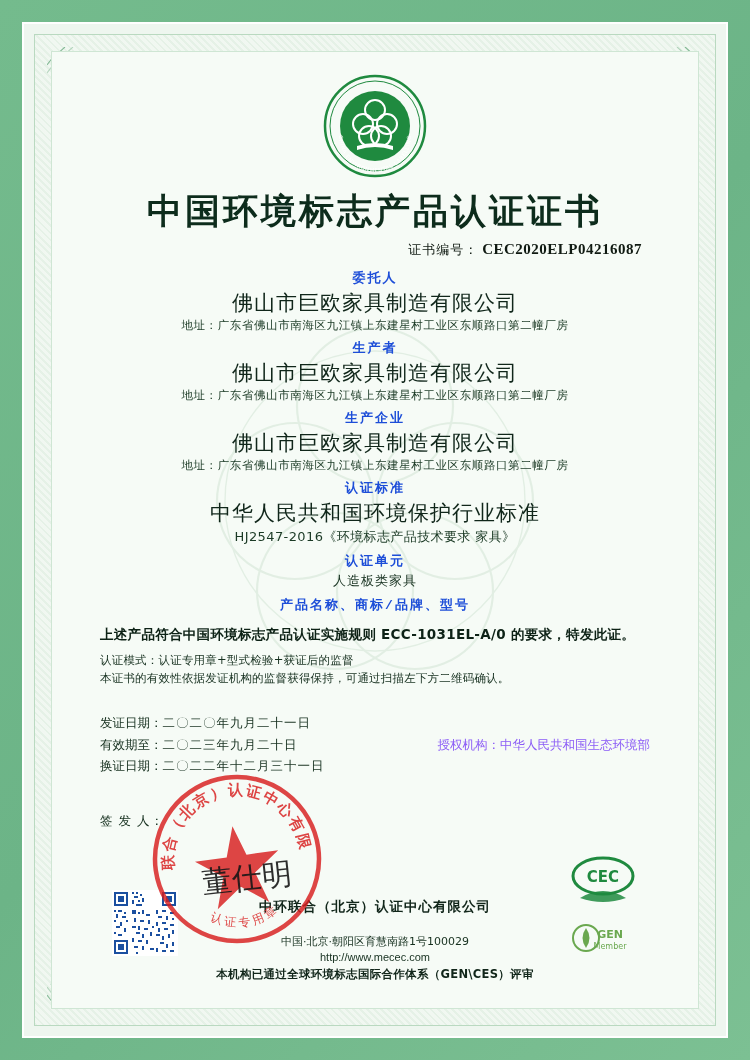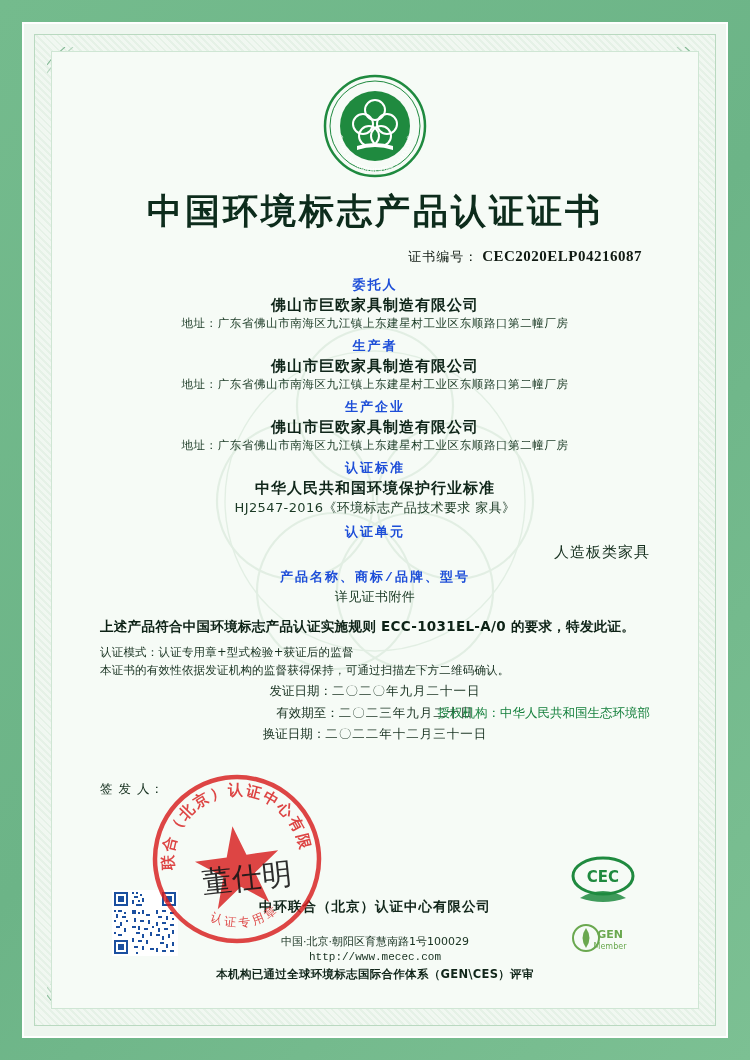--- a/index.html
+++ b/index.html
@@ -113,21 +113,21 @@
     color: #0d2c1c;
     margin: 10px 0 2px 0;
     white-space: nowrap;
     text-align: center;
   }
 
   .cert-no-line {
     text-align: right;
     font-size: 14.5px;
     color: #101a12;
-    margin: 13px 8px 10px 0;
+    margin: 6px 8px 10px 0;
     font-family: "Liberation Serif", serif;
   }
   .cert-no-label {
     font-family: "DejaVu Sans", sans-serif;
     font-size: 13px;
     letter-spacing: 1px;
   }
   .cert-no-value {
     font-family: "Liberation Serif", serif;
     font-weight: bold;
@@ -140,44 +140,43 @@
   .block-label {
     font-family: Liberation Mono, monospace;
     font-size: 13px;
     font-weight: bold;
     letter-spacing: 2px;
     color: #1d4ed8;
     margin-bottom: 2px;
   }
   .block-value {
     font-family: "DejaVu Sans", sans-serif;
-    font-size: 15px;
-    font-weight: bold;
+    font-size: 21px;
+    font-weight: normal;
     letter-spacing: 1px;
     color: #10261a;
     margin-bottom: 1px;
   }
   .block-sub {
     font-family: "DejaVu Sans", sans-serif;
     font-size: 11.5px;
     letter-spacing: 0.6px;
     color: #1b3a25;
   }
   .block-sub-sm {
     font-family: "DejaVu Sans", sans-serif;
     font-size: 13px;
     letter-spacing: 0.4px;
     color: #1b3a25;
   }
   .block-value-norm {
     font-family: Liberation Serif, serif;
-    font-size: 15px;
+    font-size: 13px;
     letter-spacing: 1px;
     color: #16301f;
-    text-align: right;
   }
 
   .statement {
     font-family: "DejaVu Sans", sans-serif;
     font-size: 13.5px;
     font-weight: bold;
     text-align: left;
     color: #0d2216;
     margin: 12px 0 8px 0;
     letter-spacing: 0.3px;
@@ -187,36 +186,36 @@
     font-size: 11.5px;
     text-align: left;
     color: #16301f;
     letter-spacing: 0.2px;
     line-height: 1.55;
   }
 
   
   .dates-row {
     position: relative;
-    margin-top: 0;
-    text-align: center;
+    margin-top: 24px;
+    text-align: left;
     font-family: "DejaVu Sans", sans-serif;
     font-size: 12.5px;
     color: #16301f;
     line-height: 1.75;
   }
   .dates-left { display: inline-block; }
   .date-val { letter-spacing: 1px; }
   .authority {
     position: absolute;
     right: 0;
     top: 22px;
     font-family: "DejaVu Sans", sans-serif;
     font-size: 12.5px;
-    color: #15803d;
+    color: #8b5cf6;
   }
   .signer {
     margin-top: 36px;
     text-align: left;
     font-family: "DejaVu Sans", sans-serif;
     font-size: 12.5px;
     color: #16301f;
     letter-spacing: 1px;
   }
 
@@ -258,21 +257,21 @@
     color: #11261a;
     letter-spacing: 1px;
   }
   .footer-line2 {
     font-family: "DejaVu Sans", sans-serif;
     font-size: 11px;
     color: #16301f;
     margin-top: 18px;
   }
   .footer-line3 {
-    font-family: Liberation Mono, monospace;
+    font-family: Liberation Sans, sans-serif;
     font-size: 11px;
     color: #16301f;
     margin-top: 2px;
   }
   .footer-line4 {
     font-family: "DejaVu Sans", sans-serif;
     font-size: 11.5px;
     font-weight: bold;
     color: #11261a;
     margin-top: 4px;
@@ -408,21 +407,20 @@
             <div class="block-sub-sm">HJ2547-2016《环境标志产品技术要求 家具》</div>
           </div>
 
           <div class="block">
             <div class="block-label">认证单元</div>
             <div class="block-value-norm">人造板类家具</div>
           </div>
 
           <div class="block">
             <div class="block-label">产品名称、商标/品牌、型号</div>
-            <div class="block-sub-sm">详见证书附件</div>
           </div>
 
           <div class="statement">上述产品符合中国环境标志产品认证实施规则 ECC-1031EL-A/0 的要求，特发此证。</div>
 
           <div class="note">认证模式：认证专用章+型式检验+获证后的监督</div>
           <div class="note">本证书的有效性依据发证机构的监督获得保持，可通过扫描左下方二维码确认。</div>
 
           <div class="dates-row">
             <div class="dates-left">
               <div>

